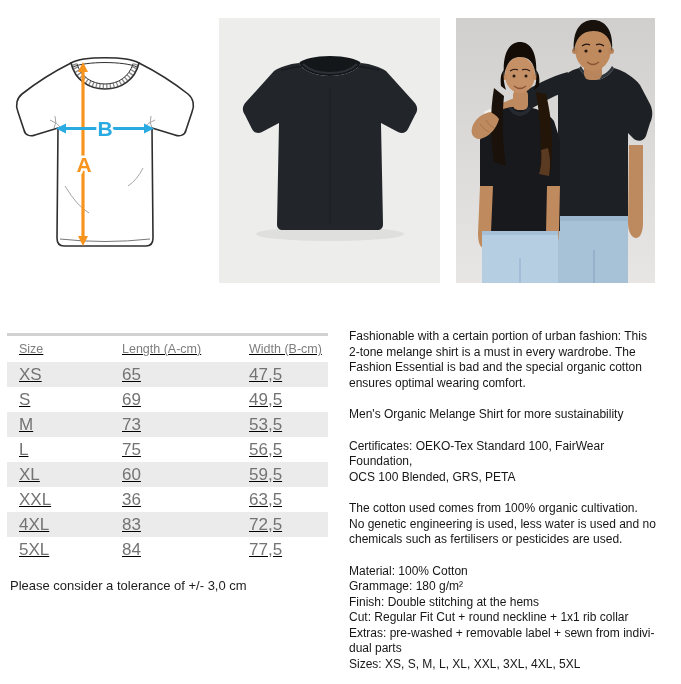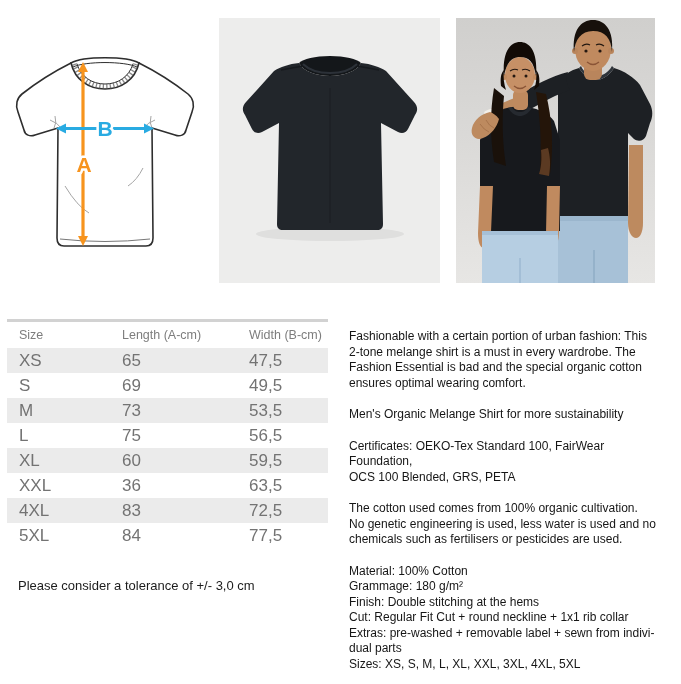--- a/index.html
+++ b/index.html
@@ -6,28 +6,28 @@
   .canvas{position:relative;width:681px;height:684px;background:#fff;overflow:hidden;
           font-family:"Liberation Sans",sans-serif;}
   
   .diagram{position:absolute;left:5px;top:50px;width:195px;height:215px;}
   .product-panel{position:absolute;left:219px;top:18px;width:221px;height:265px;}
   .models-panel{position:absolute;left:456px;top:18px;width:199px;height:265px;}
   .diagram svg,.product-panel svg,.models-panel svg{display:block;}
   .dim-label{font-family:"Liberation Sans",sans-serif;font-weight:bold;font-size:21px;
              text-anchor:middle;stroke:#ffffff;stroke-width:5px;paint-order:stroke;stroke-linejoin:round;}
   
-  .size-table{position:absolute;left:7px;top:319px;width:321px;border-collapse:collapse;
-              table-layout:fixed;border-top:3px solid #d2d2d2;}
+  .size-table{position:absolute;left:7px;top:333px;width:321px;border-collapse:collapse;
+              table-layout:fixed;border-top:3px solid #d2d2d2;text-decoration:underline;}
   .size-table th{font-weight:normal;text-align:left;color:#7d7d7d;font-size:12.5px;height:24px;background:#fff;}
   .size-table td{color:#737373;font-size:17px;height:23px;}
   .size-table th:first-child,.size-table td:first-child{padding-left:12px;width:101px;}
   .size-table th:nth-child(2),.size-table td:nth-child(2){width:125px;}
   .size-table tbody tr:nth-child(odd){background:#ebebeb;}
-  .note{position:absolute;left:18px;top:578px;font-size:13px;color:#1c1c1c;}
+  .note{position:absolute;left:10px;top:578px;font-size:13px;color:#1c1c1c;}
   
   .description{position:absolute;left:349px;top:321px;width:315px;font-size:12px;
                line-height:15.5px;color:#161616;}
   .description p{margin:8px 0 16px 0;white-space:pre-line;}
 </style>
 </head>
 <body>
 
 <div class="canvas">
 

